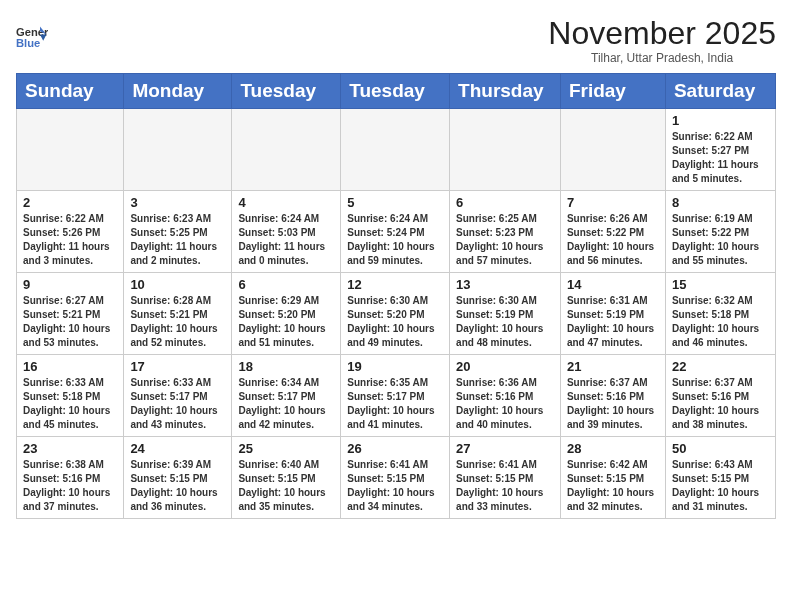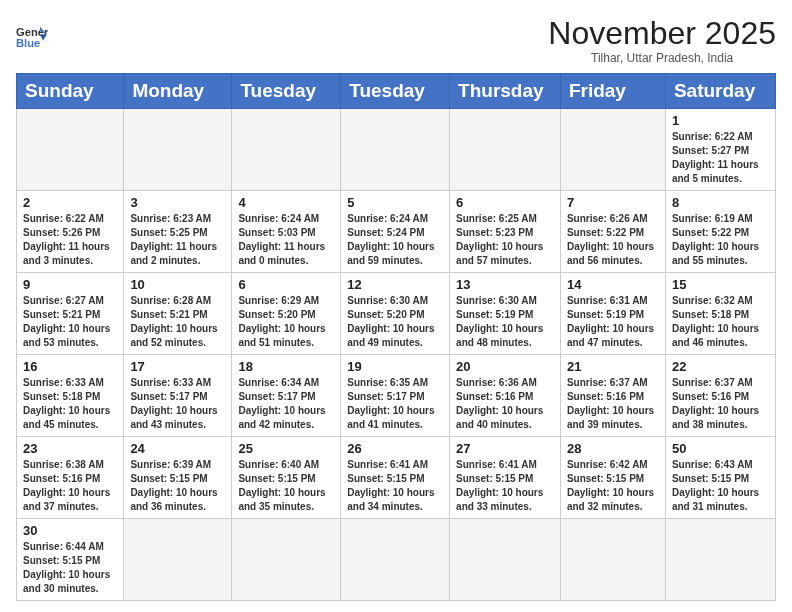--- a/index.html
+++ b/index.html
@@ -294,28 +294,14 @@
 Sunset: 5:15 PM
 Daylight: 10 hours and 32 minutes.</div>
         </td>
         <td>
           <span class="day-number">50</span>
           <div class="day-info">Sunrise: 6:43 AM
 Sunset: 5:15 PM
 Daylight: 10 hours and 31 minutes.</div>
         </td>
       </tr>
-      <tr>
-        <td>
-          <span class="day-number">30</span>
-          <div class="day-info">Sunrise: 6:44 AM
-Sunset: 5:15 PM
-Daylight: 10 hours and 30 minutes.</div>
-        </td>
-        <td class="empty"></td>
-        <td class="empty"></td>
-        <td class="empty"></td>
-        <td class="empty"></td>
-        <td class="empty"></td>
-        <td class="empty"></td>
-      </tr>
     </tbody>
 </table>
 
 </body></html>

